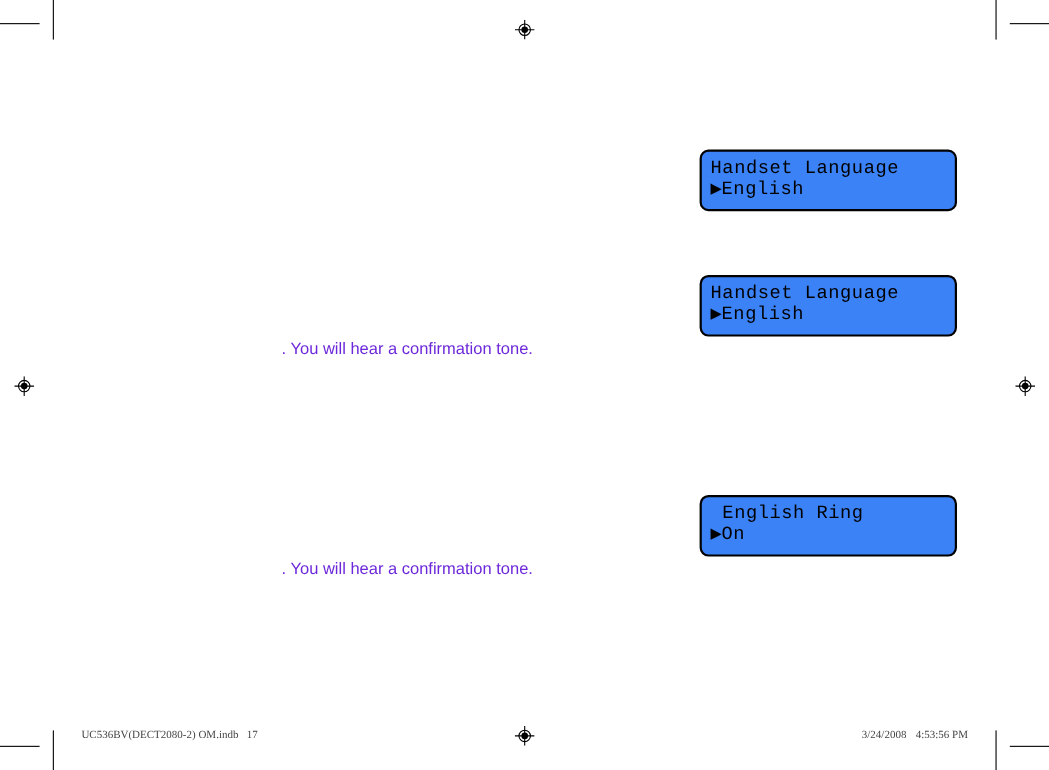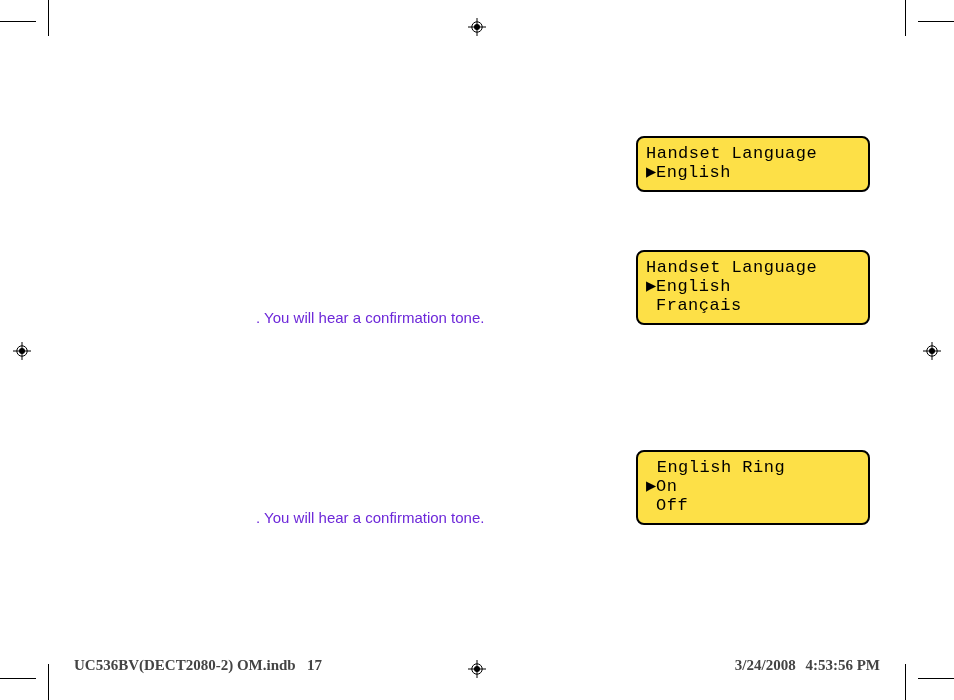--- a/index.html
+++ b/index.html
@@ -63,45 +63,44 @@
     position: absolute;
     border: 2px solid #000;
     border-radius: 8px;
     width: 214px;
     padding: 6px 8px 8px 8px;
     font-family: "Courier New", Courier, monospace;
     font-size: 17px;
     line-height: 1.12;
     color: #000;
     letter-spacing: 0.5px;
-    background: #fde047;
+    background: #3b82f6;
   }
   .lcd .title { white-space: pre; }
   .lcd .row {
     display: flex;
     align-items: center;
     white-space: pre;
   }
   .lcd .ptr {
     display: inline-block;
     width: 10px;
     text-align: left;
   }
   .lcd .ptr.hidden { visibility: hidden; }
   .lcd1 { left: 636px; top: 136px; }
   .lcd2 { left: 636px; top: 250px; }
   .lcd3 { left: 636px; top: 450px; }
 
   .footer-left, .footer-right {
     position: absolute;
     bottom: 26px;
-    font-size: 15px;
+    font-size: 10px;
     color: #444;
     font-family: "Times New Roman", Times, serif;
-    font-weight: bold;
   }
   .footer-left  { left: 74px; }
   .footer-right { right: 74px; }
   .footer-right .date { margin-right: 6px; }
 </style>
 </head>
 <body>
 
 <div class="crop-mark crop-tl">
     <div class="h"></div>
@@ -155,35 +154,27 @@
     <span>English</span>
   </div>
 </div>
 
 <div class="lcd lcd2">
   <div class="title">Handset Language</div>
   <div class="row">
     <span class="ptr">▶</span>
     <span>English</span>
   </div>
-  <div class="row">
-    <span class="ptr hidden">▶</span>
-    <span>Français</span>
-  </div>
 </div>
 
 <div class="lcd lcd3">
   <div class="title"> English Ring</div>
   <div class="row">
     <span class="ptr">▶</span>
     <span>On</span>
-  </div>
-  <div class="row">
-    <span class="ptr hidden">▶</span>
-    <span>Off</span>
   </div>
 </div>
 
 <div class="footer-left">
   <span>UC536BV(DECT2080-2) OM.indb</span>&nbsp;&nbsp;&nbsp;<span>17</span>
 </div>
 <div class="footer-right">
   <span class="date">3/24/2008</span>
   <span>4:53:56 PM</span>
 </div>

